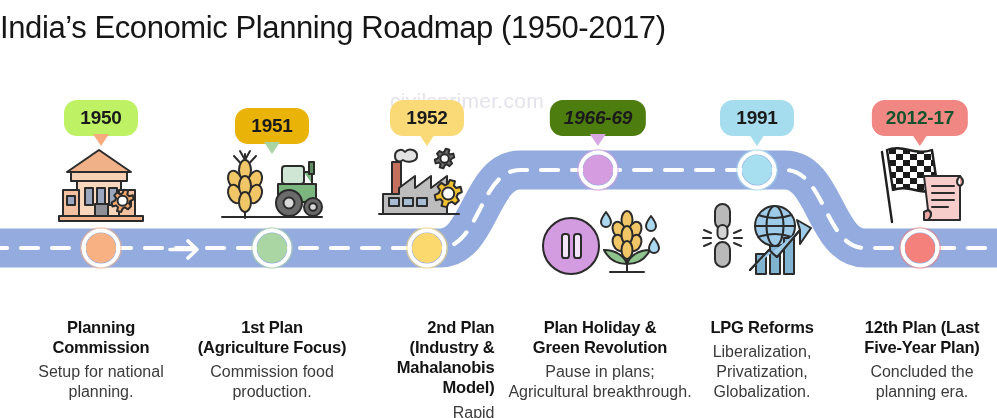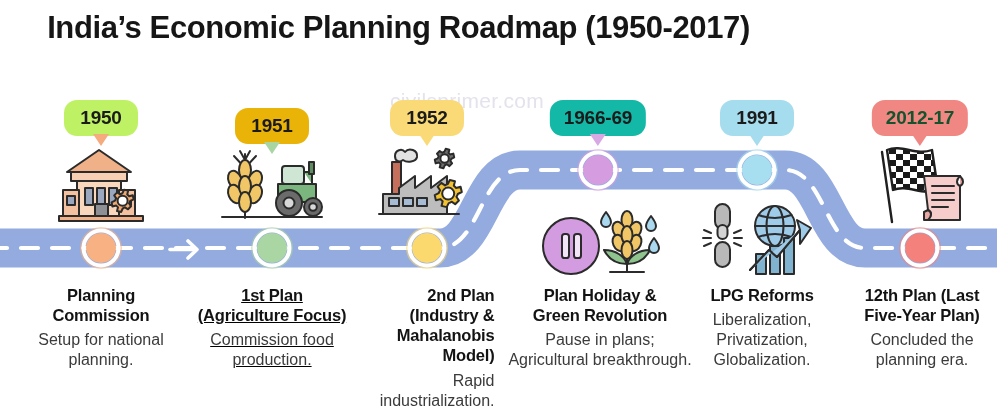--- a/index.html
+++ b/index.html
@@ -9,22 +9,22 @@
     font-family:"Liberation Sans", sans-serif;
     position:relative;
     overflow:hidden;
     -webkit-font-smoothing:antialiased;
   }
   .stage { position:relative; width:997px; height:418px; }
 
   
   .title {
     position:absolute; top:10px; left:0; width:797px;
-    text-align:center;
-    font-size:31px; font-weight:bold; color:#161616;
+    text-align:left;
+    font-size:31px; font-weight:normal; color:#161616;
     letter-spacing:-0.4px;
   }
   .watermark {
     position:absolute; top:57px; left:0; width:934px;
     text-align:center;
     font-size:21px; color:#e4e2ec; letter-spacing:0.3px;margin-top:32px;
   }
 
   
   .road-layer { position:absolute; top:0; left:0; width:997px; height:418px; pointer-events:none; }
@@ -51,20 +51,21 @@
   }
 
   
   .icon-wrap { position:absolute; transform:translateX(-50%); }
 
   
   .label-block {
     position:absolute;
     transform:translateX(-50%);
     text-align:center;
+    margin-top:32px;
   }
   .label-title {
     font-size:16.5px; font-weight:bold; color:#131313;
     line-height:1.22; letter-spacing:-0.2px;
   }
   .label-desc {
     margin-top:5px;
     font-size:16px; color:#3b3b3b;
     line-height:1.26;
   }
@@ -135,21 +136,21 @@
     <span class="tail"></span>
   </div>
   <div class="badge" style="left:272px; top:108px; background:#eab308; color:#a8d5a2;">
     <span style="color:#1b1b1b">1951</span>
     <span class="tail"></span>
   </div>
   <div class="badge" style="left:427px; top:100px; background:#fad977; color:#fad977;">
     <span style="color:#1b1b1b">1952</span>
     <span class="tail"></span>
   </div>
-  <div class="badge" style="left:598px; top:100px; background:#14b8a6; color:#d7a8e4;">
+  <div class="badge" style="left:598px; top:100px; background:#4d7c0f; color:#d7a8e4;font-style:italic;">
     <span style="color:#1b1b1b">1966-69</span>
     <span class="tail"></span>
   </div>
   <div class="badge" style="left:757px; top:100px; background:#a5dcee; color:#a5dcee;">
     <span style="color:#1b1b1b">1991</span>
     <span class="tail"></span>
   </div>
   <div class="badge" style="left:920px; top:100px; background:#f08782; color:#f08782;">
     <span style="color:#14532d">2012-17</span>
     <span class="tail"></span>
@@ -321,21 +322,21 @@
   </div>
 
   <div class="label-block" style="left:101px; top:285px; width:180px;">
     <div class="label-title">
       <span>Planning</span><br>
       <span>Commission</span>
     </div>
     <div class="label-desc">Setup for national planning.</div>
   </div>
 
-  <div class="label-block" style="left:272px; top:285px; width:190px;text-decoration:underline;">
+  <div class="label-block" style="left:272px; top:285px; width:190px;">
     <div class="label-title">
       <span>1st Plan</span><br>
       <span>(Agriculture Focus)</span>
     </div>
     <div class="label-desc">Commission food production.</div>
   </div>
 
   <div class="label-block" style="left:432px; top:285px; width:125px;text-align:right;">
     <div class="label-title">
       <span>2nd Plan</span><br>

